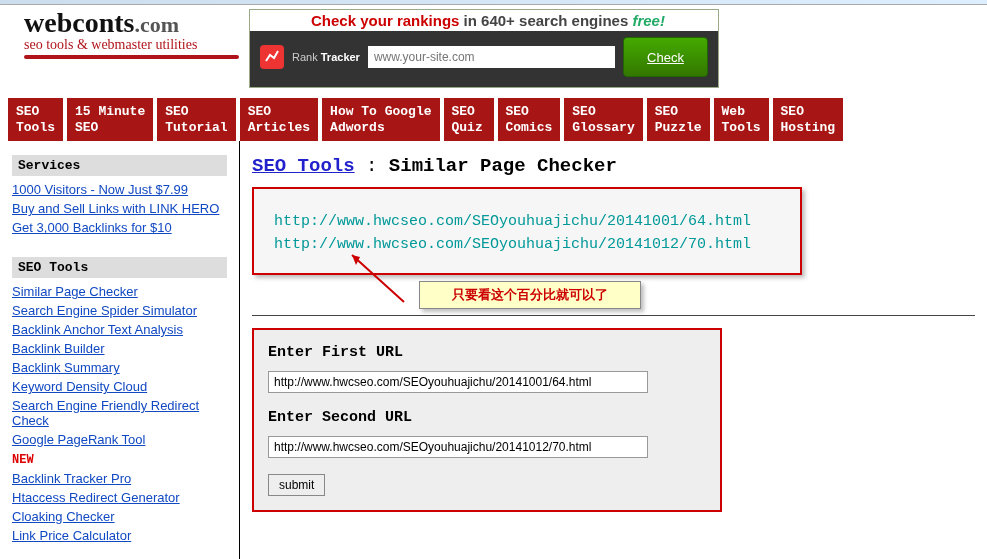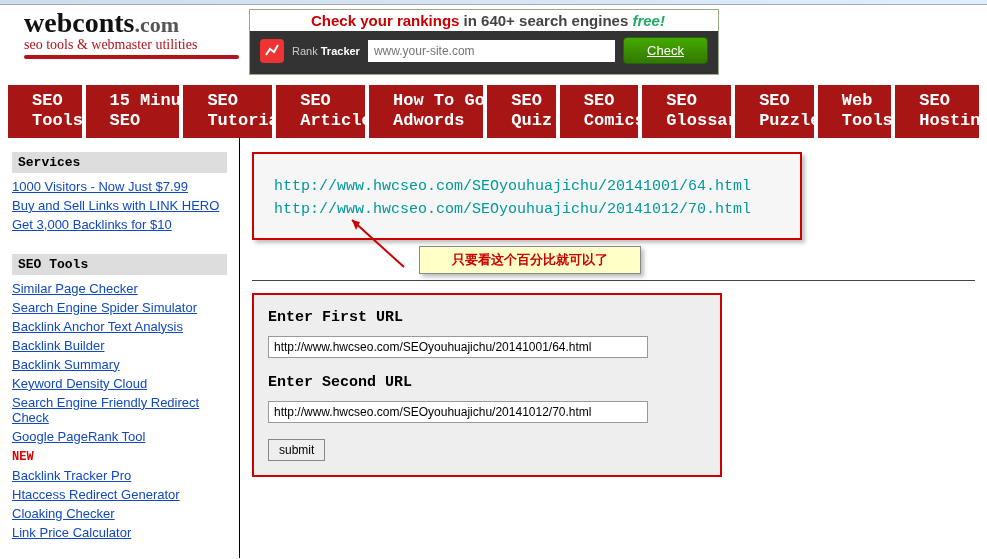--- a/index.html
+++ b/index.html
@@ -16,24 +16,24 @@
 .checker-box { width: 470px; margin-left: 10px; border: 1px solid #9a8; background: #333; padding: 0 0 8px 0; }
 .checker-top { background: #fff; color: #444; font-size: 15px; text-align: center; padding: 2px 0; font-weight: bold; }
 .checker-top .red { color: #c00; margin-left: 8px; }
 .checker-top .green { color: #2a6; font-style: italic; }
 .checker-bottom { display: flex; align-items: center; gap: 8px; padding: 6px 10px 2px 10px; }
 .checker-icon { width: 24px; height: 24px; background: #e33; border-radius: 4px; display: flex; align-items: center; justify-content: center; }
 .checker-icon svg path { stroke: #fff; stroke-width: 2; fill: none; }
 .rank-label { color: #ccc; font-size: 11px; }
 .rank-label b { color: #fff; }
 .rank-input { flex: 1; height: 22px; padding: 11px 6px; font-size: 12px; border: none; background: #fff; }
-.check-btn { width: 85px; height: 27px; background: linear-gradient(#4a0,#370); color: #fff; border: 1px solid #260; border-radius: 4px; font-size: 13px; text-decoration: underline; cursor: pointer; }
+.check-btn { width: 85px; height: 40px; background: linear-gradient(#4a0,#370); color: #fff; border: 1px solid #260; border-radius: 4px; font-size: 13px; text-decoration: underline; cursor: pointer; }
 
 .nav { display: flex; gap: 4px; padding: 0 8px; background: #fff; }
-.nav-item { background: #a81515; color: #fff; font-family: "Courier New", monospace; font-weight: bold; font-size: 17px; padding: 6px 24px; white-space: pre; line-height: 1.2; cursor: pointer; min-width: 50px; }
+.nav-item { background: #a81515; color: #fff; font-family: "Courier New", monospace; font-weight: bold; font-size: 13px; padding: 6px 8px; white-space: pre; line-height: 1.2; cursor: pointer; min-width: 50px; }
 
 .main { display: flex; }
 .sidebar { width: 240px; padding: 14px 12px; border-right: 1px solid #000; }
 .sec-header { background: #ddd; font-family: "Courier New", monospace; font-weight: bold; font-size: 13px; padding: 3px 6px; margin-bottom: 6px; }
 .links a { display: block; color: #1149c2; text-decoration: underline; font-size: 13px; margin: 4px 0; }
 .new-tag { color: #d00; font-family: "Courier New", monospace; font-weight: bold; font-size: 12px; margin-left: 0; text-decoration: none; }
 
 .content { flex: 1; padding: 14px 12px; }
 .page-title { font-family: "Courier New", monospace; font-size: 19px; margin-bottom: 10px; }
 .page-title a { color: #2222cc; text-decoration: underline; font-weight: bold; }
@@ -116,20 +116,23 @@
         <a href="#">1000 Visitors - Now Just $7.99</a>
         <a href="#">Buy and Sell Links with LINK HERO</a>
         <a href="#">Get 3,000 Backlinks for $10</a>
       </div>
     <div style="height:18px"></div>
     <div class="sec-header">SEO Tools</div>
     <div class="links" id="tools-links"><a href="#">Similar Page Checker</a><a href="#">Search Engine Spider Simulator</a><a href="#">Backlink Anchor Text Analysis</a><a href="#">Backlink Builder</a><a href="#">Backlink Summary</a><a href="#">Keyword Density Cloud</a><a href="#">Search Engine Friendly Redirect Check</a><a href="#">Google PageRank Tool</a><span class="new-tag">NEW</span><a href="#">Backlink Tracker Pro</a><a href="#">Htaccess Redirect Generator</a><a href="#">Cloaking Checker</a><a href="#">Link Price Calculator</a></div>
   </div>
 
   <div class="content">
+    <div class="page-title">
+      <a href="#">SEO Tools</a><span> : </span><b>Similar Page Checker</b>
+    </div>
 
     <div class="result-box">
       <div class="result-url">http://www.hwcseo.com/SEOyouhuajichu/20141001/64.html</div>
       <div class="result-url">http://www.hwcseo.com/SEOyouhuajichu/20141012/70.html</div>
       <svg class="arrow" width="70" height="60" viewBox="0 0 70 60">
           <path d="M60 55 L 8 8" stroke="#c00" stroke-width="2" fill="none"></path>
           <path d="M8 8 L 16 10 L 12 18 Z" fill="#c00"></path>
         </svg>
       <div class="callout">只要看这个百分比就可以了</div>
     </div>

